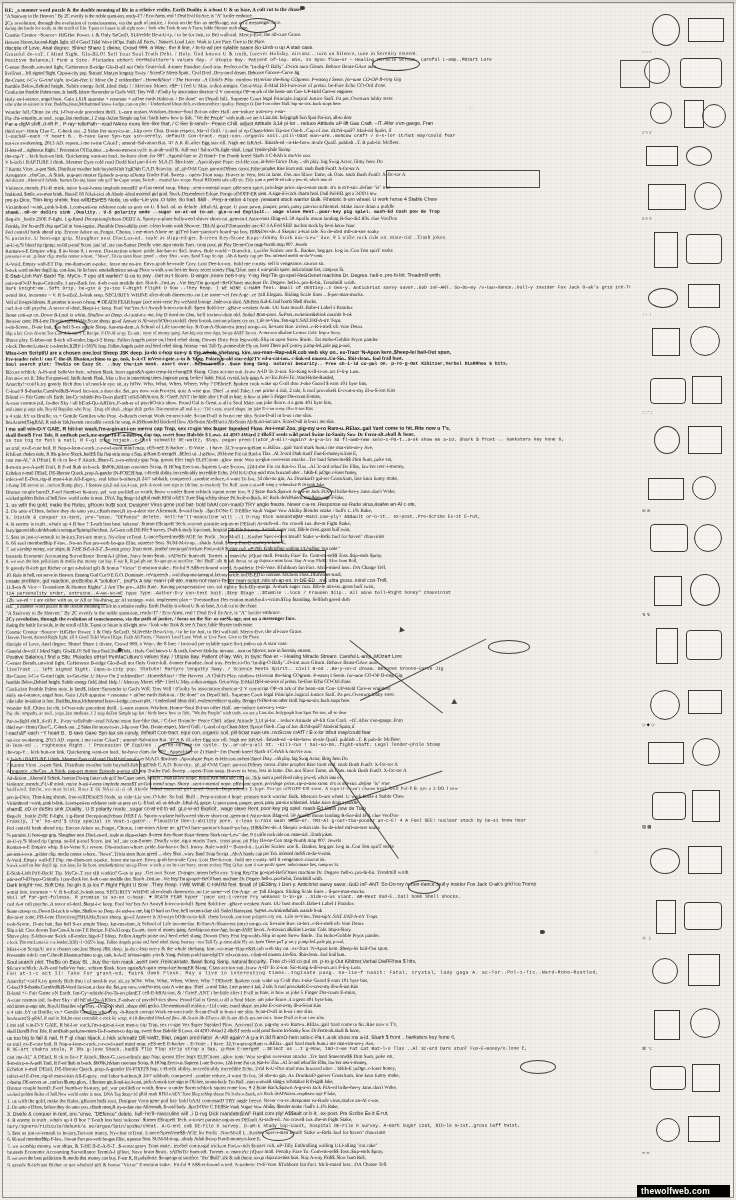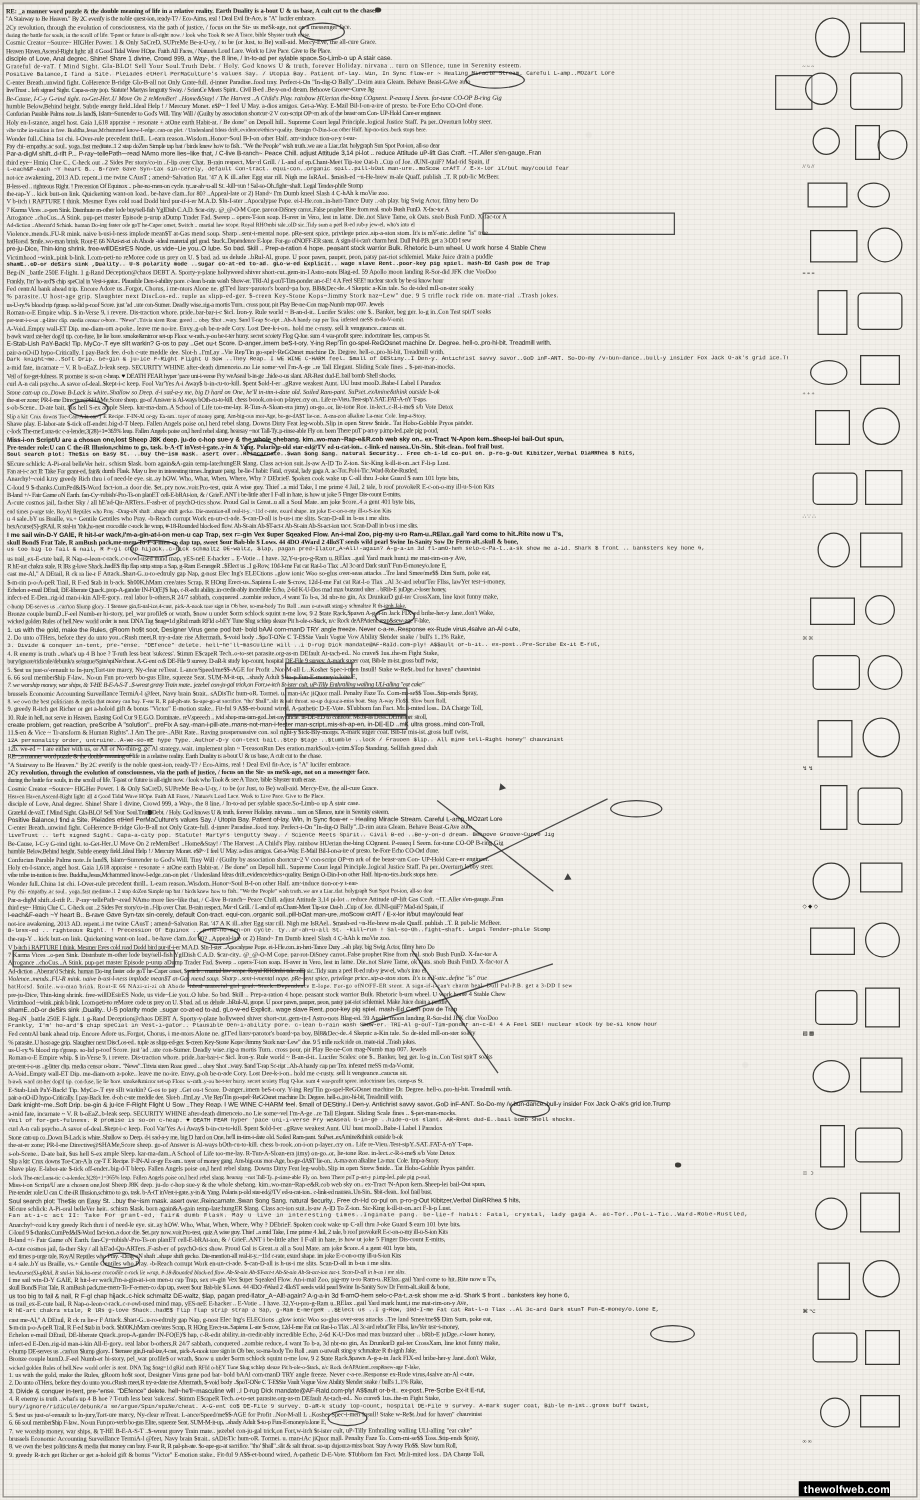--- a/index.html
+++ b/index.html
@@ -132,28 +132,28 @@
     opacity: .85;
   }
   .blotch {
     position: absolute;
     background: rgba(30,28,24,0.85);
     border-radius: 40% 60% 55% 45%;
   }
   
   #watermark {
     position: absolute;
-    right: 24px;
+    right: 6px;
     bottom: 3px;
     font-family: "Liberation Sans", sans-serif;
     font-size: 8.5px;
     font-weight: bold;
     color: #ffffff;
     background: #000000;
-    padding: 1px 0 1px 4px;
+    padding: 1px 20px 1px 4px;
     letter-spacing: .2px;
   }
   #topstrip {
     position: absolute;
     left: 0; top: 0;
     width: 736px; height: 4px;
     background: linear-gradient(90deg,#ded9d0,#efece6,#d8d4cc);
   }
 </style>
 </head>

